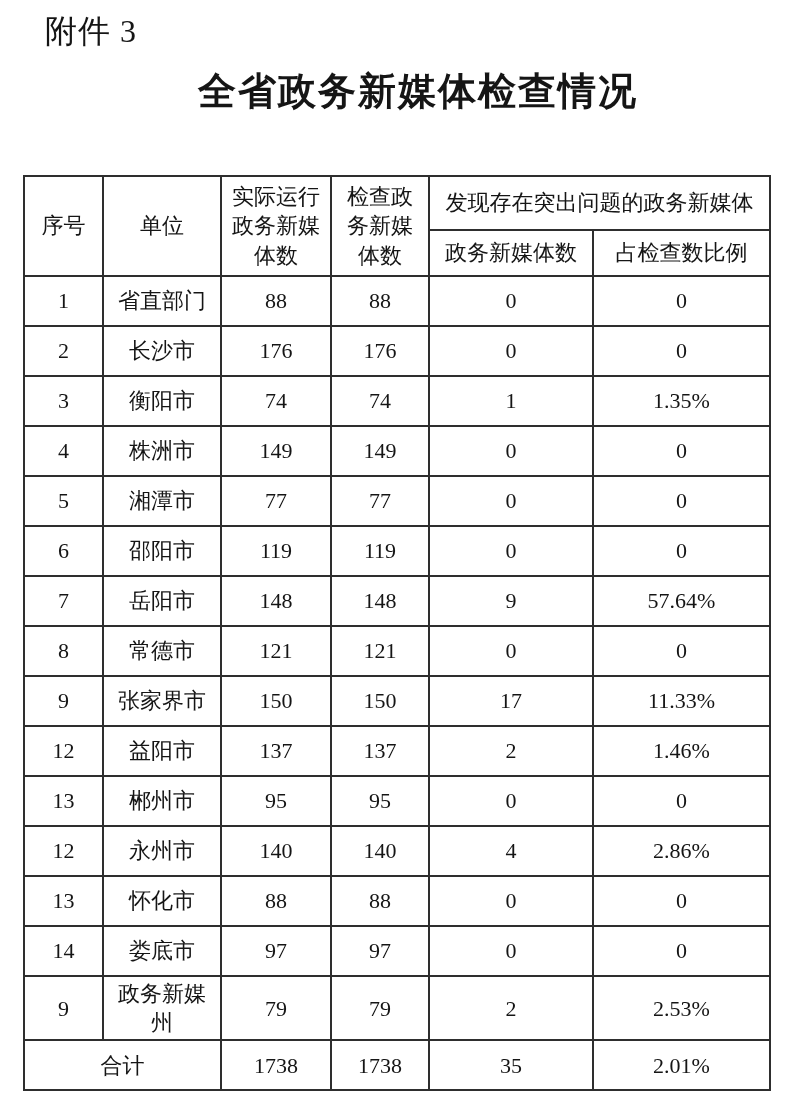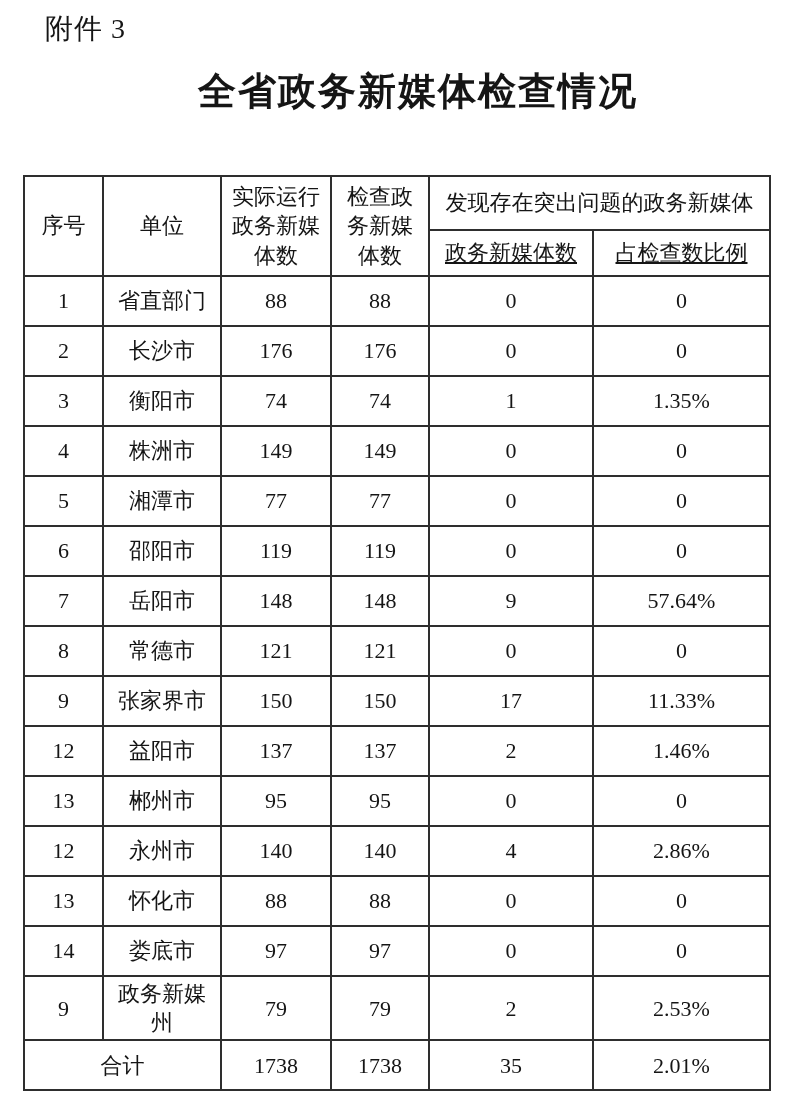--- a/index.html
+++ b/index.html
@@ -13,21 +13,21 @@
     position: relative;
     width: 800px;
     height: 1102px;
     background: #ffffff;
     overflow: hidden;
   }
   .attachment {
     position: absolute;
     left: 45px;
     top: 10px;
-    font-size: 28px;
+    font-size: 32px;
     letter-spacing: 1px;
   }
   .title {
     position: absolute;
     left: 12px;
     right: 0;
     top: 66px;
     margin: 0;
     text-align: center;
     font-size: 38px;
@@ -49,21 +49,21 @@
     text-align: center;
     vertical-align: middle;
     font-weight: normal;
     font-size: 22px;
     line-height: 1.32;
     padding: 2px 3px;
     white-space: pre-line;
     overflow: hidden;
   }
   thead tr.h1 th { height: 48px; }
-  thead tr.h2 th { height: 40px; text-decoration: underline; }
+  thead tr.h2 th { height: 40px; }
   tbody tr.data-row td { height: 44px; }
   tbody tr.total-row td { height: 44px; }
   .note {
     position: absolute;
     left: 92px;
     top: 1060px;
     font-size: 22px;
   }
 </style>
 </head>

